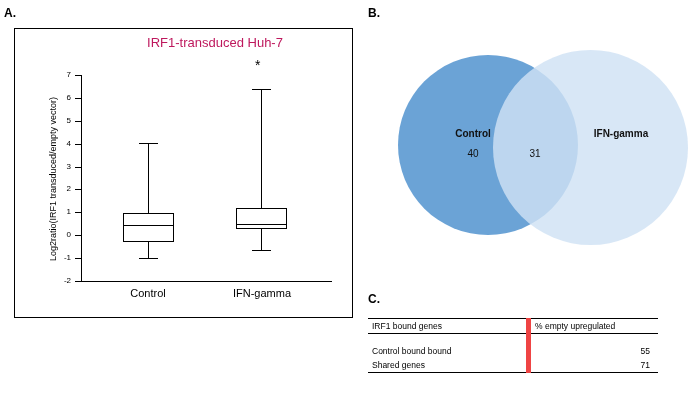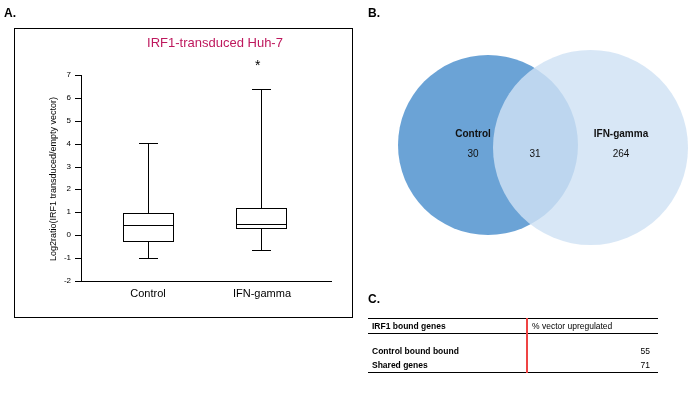--- a/index.html
+++ b/index.html
@@ -157,23 +157,22 @@
   table.ctable th, table.ctable td {
     padding: 2px 4px;
     text-align: left;
     font-weight: normal;
   }
   table.ctable thead th {
     border-top: 1px solid #000;
     border-bottom: 1px solid #000;
   }
   table.ctable th.col-left, table.ctable td.col-left {
-    border-right: 2px solid #ef4444;
+    border-right: 5px solid #ef4444;
     width: 150px;
-    font-weight: bold;
   }
   table.ctable td.col-right {
     text-align: right;
     padding-right: 8px;
     margin-top: 32px;
   }
   table.ctable tbody tr:last-child td {
     border-bottom: 1px solid #000;
   }
   .spacer-row td { height: 6px; padding: 0; }
@@ -231,36 +230,35 @@
   <div class="xcat-label" style="left:206px;width:82px;">IFN-gamma</div>
 </div>
 
 <div class="panel-letter" id="panelB-letter">B.</div>
 
 <div id="venn-wrap">
   <div class="venn-circle" id="venn-left"></div>
   <div class="venn-circle" id="venn-right"></div>
 
   <div class="venn-label" style="left:30px;top:78px;width:90px;">Control</div>
-  <div class="venn-count" style="left:30px;top:98px;width:90px;">30</div>
+  <div class="venn-count" style="left:30px;top:98px;width:90px;">40</div>
 
   <div class="venn-count" style="left:112px;top:98px;width:50px;">31</div>
 
   <div class="venn-label" style="left:168px;top:78px;width:110px;">IFN-gamma</div>
-  <div class="venn-count" style="left:168px;top:98px;width:110px;">264</div>
 </div>
 
 <div class="panel-letter" id="panelC-letter">C.</div>
 
 <div id="table-wrap">
   <table class="ctable">
     <thead>
       <tr>
         <th class="col-left">IRF1 bound genes</th>
-        <th class="col-right-head">% vector upregulated</th>
+        <th class="col-right-head">% empty upregulated</th>
       </tr>
     </thead>
     <tbody>
       <tr class="spacer-row">
         <td class="col-left"></td>
         <td></td>
       </tr>
       <tr>
         <td class="col-left">Control bound bound</td>
         <td class="col-right">55</td>

